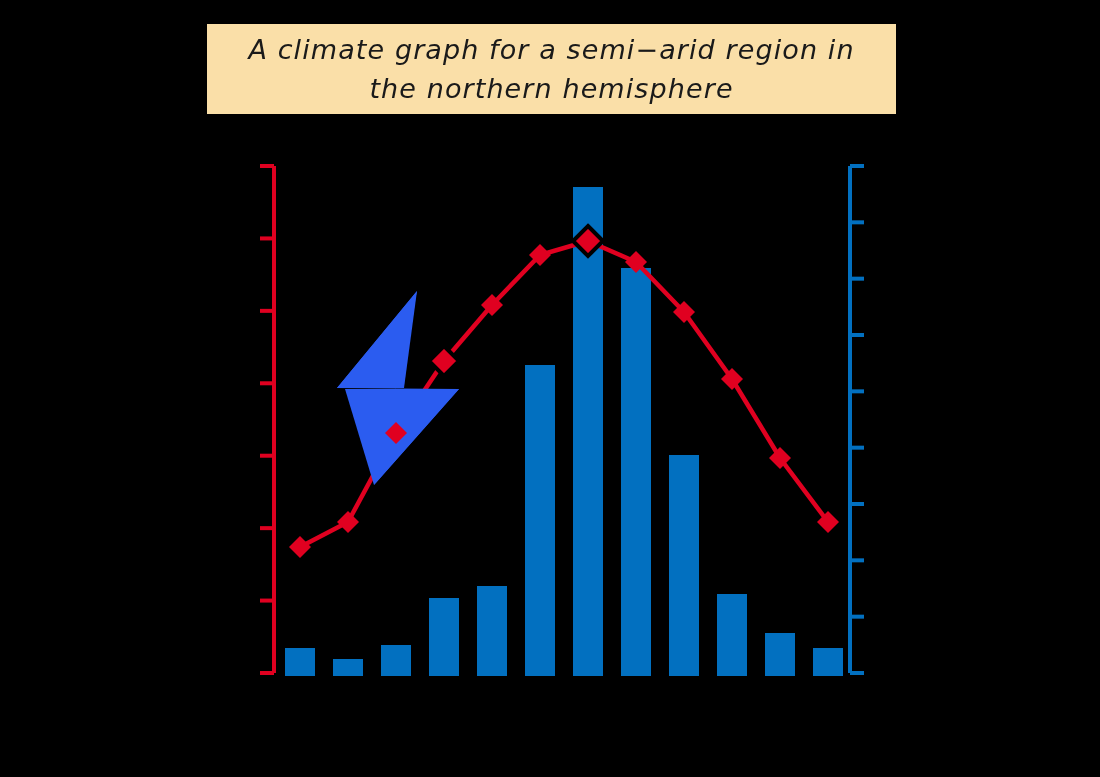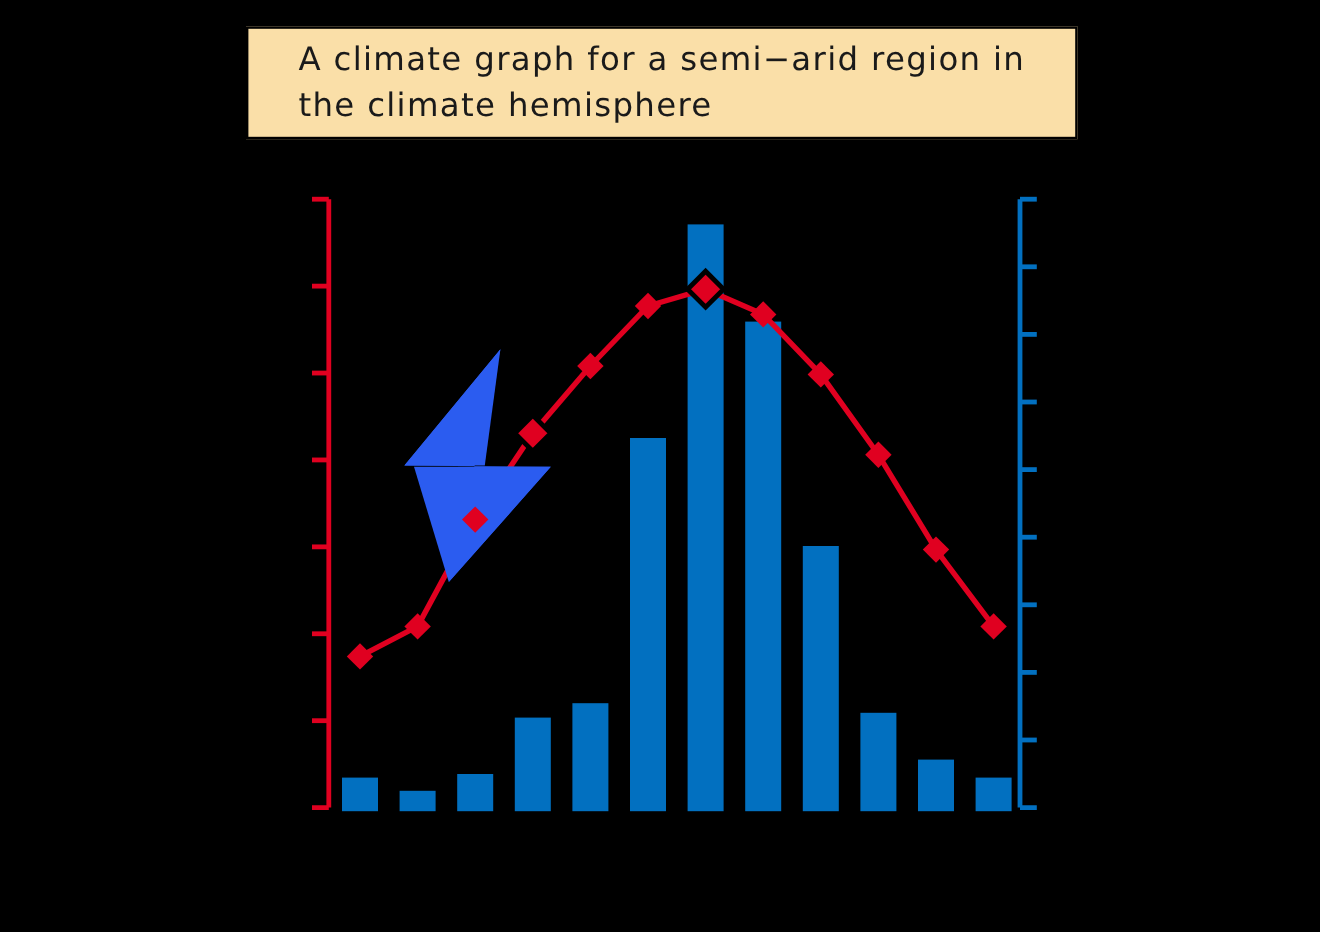--- a/index.html
+++ b/index.html
@@ -11,21 +11,22 @@
   #stage{position:absolute;left:0;top:0;width:1100px;height:777px;background:#000000;}
 
   
   #title-box{
     position:absolute;
     left:205px;top:22px;width:693px;height:94px;
     background:#FADFA8;
     border:2px solid #000000;
     box-sizing:border-box;
     display:flex;align-items:center;justify-content:center;
-    text-align:left;
+    text-align:center;
+    font-style:italic;
   }
   #title-text{
     color:#1a1a1a;
     font-size:27px;
     line-height:1.45;
     letter-spacing:1.1px;
     padding:0 10px;
     font-family:"DejaVu Sans","Liberation Sans",sans-serif;
   }
 
@@ -37,21 +38,21 @@
   #plot svg{display:block;}
 </style>
 </head>
 <body>
 
 <div id="stage">
 
   <div id="title-box">
     <div id="title-text">
       <span>A climate graph for a semi−arid region in</span><br>
-      <span>the climate hemisphere</span>
+      <span>the northern hemisphere</span>
     </div>
   </div>
 
   <div id="plot">
     <svg width="1100" height="777" viewBox="0 0 1100 777">
 
       <g id="bars-group">
           <rect x="285" y="648" width="30" height="28" fill="#0270C0"></rect>
           <rect x="333" y="659" width="30" height="17" fill="#0270C0"></rect>
           <rect x="381" y="645" width="30" height="31" fill="#0270C0"></rect>

